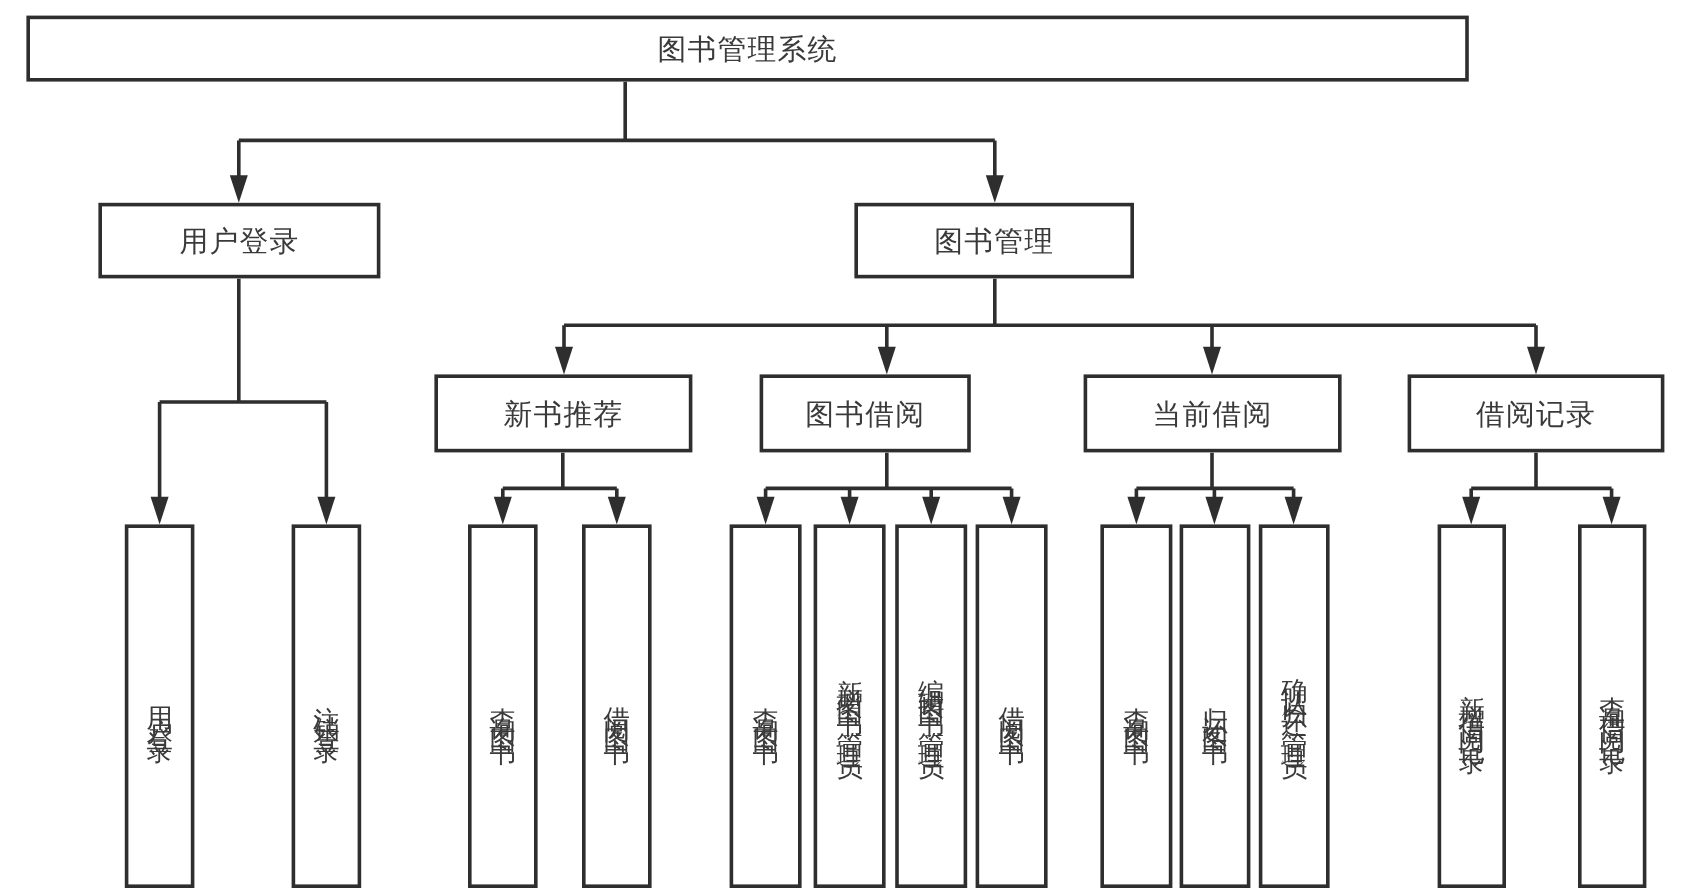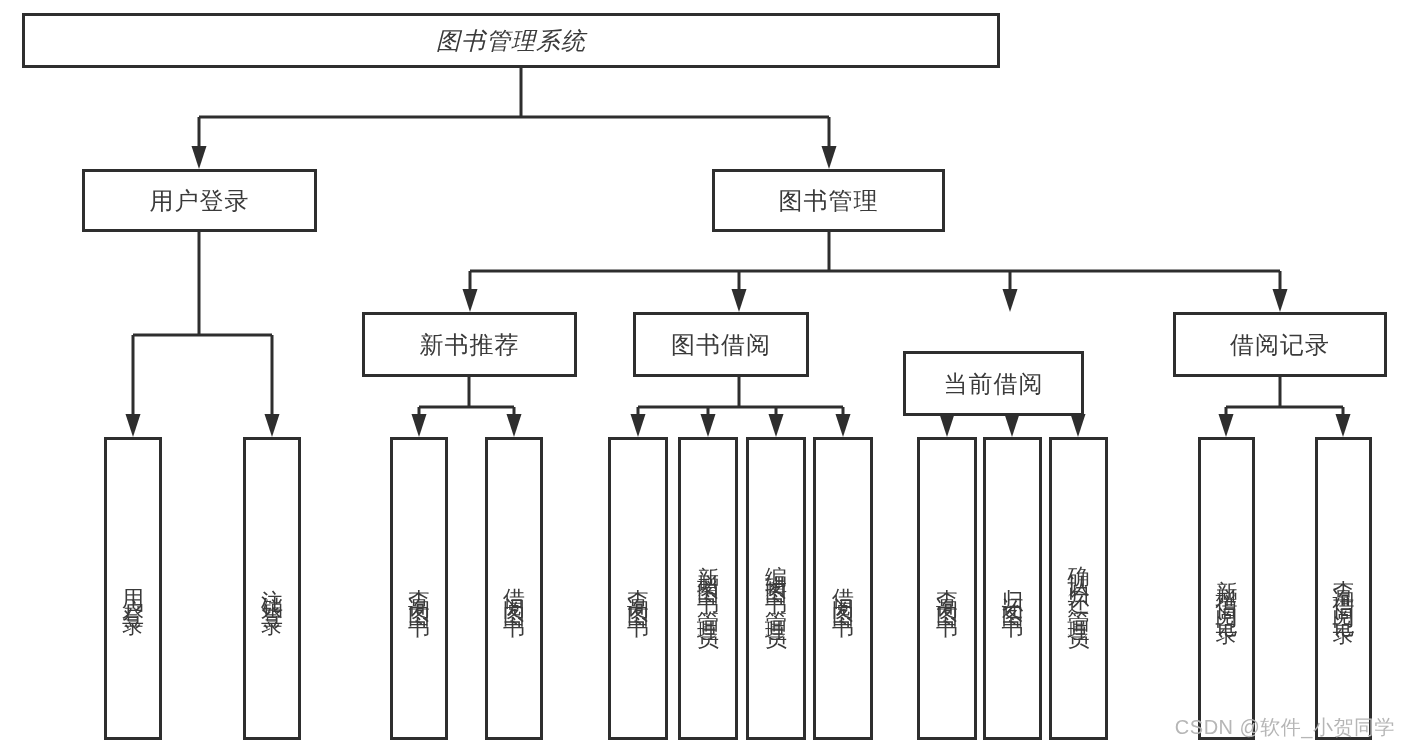--- a/index.html
+++ b/index.html
@@ -109,38 +109,38 @@
       <polygon points="768.5,414 783.5,414 776,437"></polygon>
       <polygon points="835.5,414 850.5,414 843,437"></polygon>
       <polygon points="939.5,414 954.5,414 947,437"></polygon>
       <polygon points="1004.5,414 1019.5,414 1012,437"></polygon>
       <polygon points="1070.5,414 1085.5,414 1078,437"></polygon>
       <polygon points="1218.5,414 1233.5,414 1226,437"></polygon>
       <polygon points="1335.5,414 1350.5,414 1343,437"></polygon>
     </g>
   </svg>
 
-  <div class="node" style="left:22px; top:13px; width:978px; height:55px;font-style:italic;">
+  <div class="node" style="left:22px; top:13px; width:1202px; height:55px;">
     <span class="lbl">图书管理系统</span>
   </div>
 
   <div class="node" style="left:82px; top:169px; width:235px; height:63px;">
     <span class="lbl">用户登录</span>
   </div>
   <div class="node" style="left:362px; top:312px; width:215px; height:65px;">
     <span class="lbl">新书推荐</span>
   </div>
 
   <div class="node" style="left:712px; top:169px; width:233px; height:63px;">
     <span class="lbl">图书管理</span>
   </div>
   <div class="node" style="left:633px; top:312px; width:176px; height:65px;">
     <span class="lbl">图书借阅</span>
   </div>
-  <div class="node" style="left:903px; top:312px; width:181px; height:65px;margin-top:39px;">
+  <div class="node" style="left:903px; top:312px; width:215px; height:65px;">
     <span class="lbl">当前借阅</span>
   </div>
   <div class="node" style="left:1173px; top:312px; width:214px; height:65px;">
     <span class="lbl">借阅记录</span>
   </div>
 
   <div class="leaf" style="left:104px; width:58px;">
     <span class="vlbl">用户登录</span>
   </div>
   <div class="leaf" style="left:243px; width:58px;">
@@ -177,15 +177,14 @@
     <span class="vlbl">确认归还（管理员）</span>
   </div>
 
   <div class="leaf" style="left:1198px; width:57px;">
     <span class="vlbl">新增借阅记录</span>
   </div>
   <div class="leaf" style="left:1315px; width:57px;">
     <span class="vlbl">查询借阅记录</span>
   </div>
 
-  <div class="watermark">CSDN @软件_小贺同学</div>
 
 </div>
 
 </body></html>

